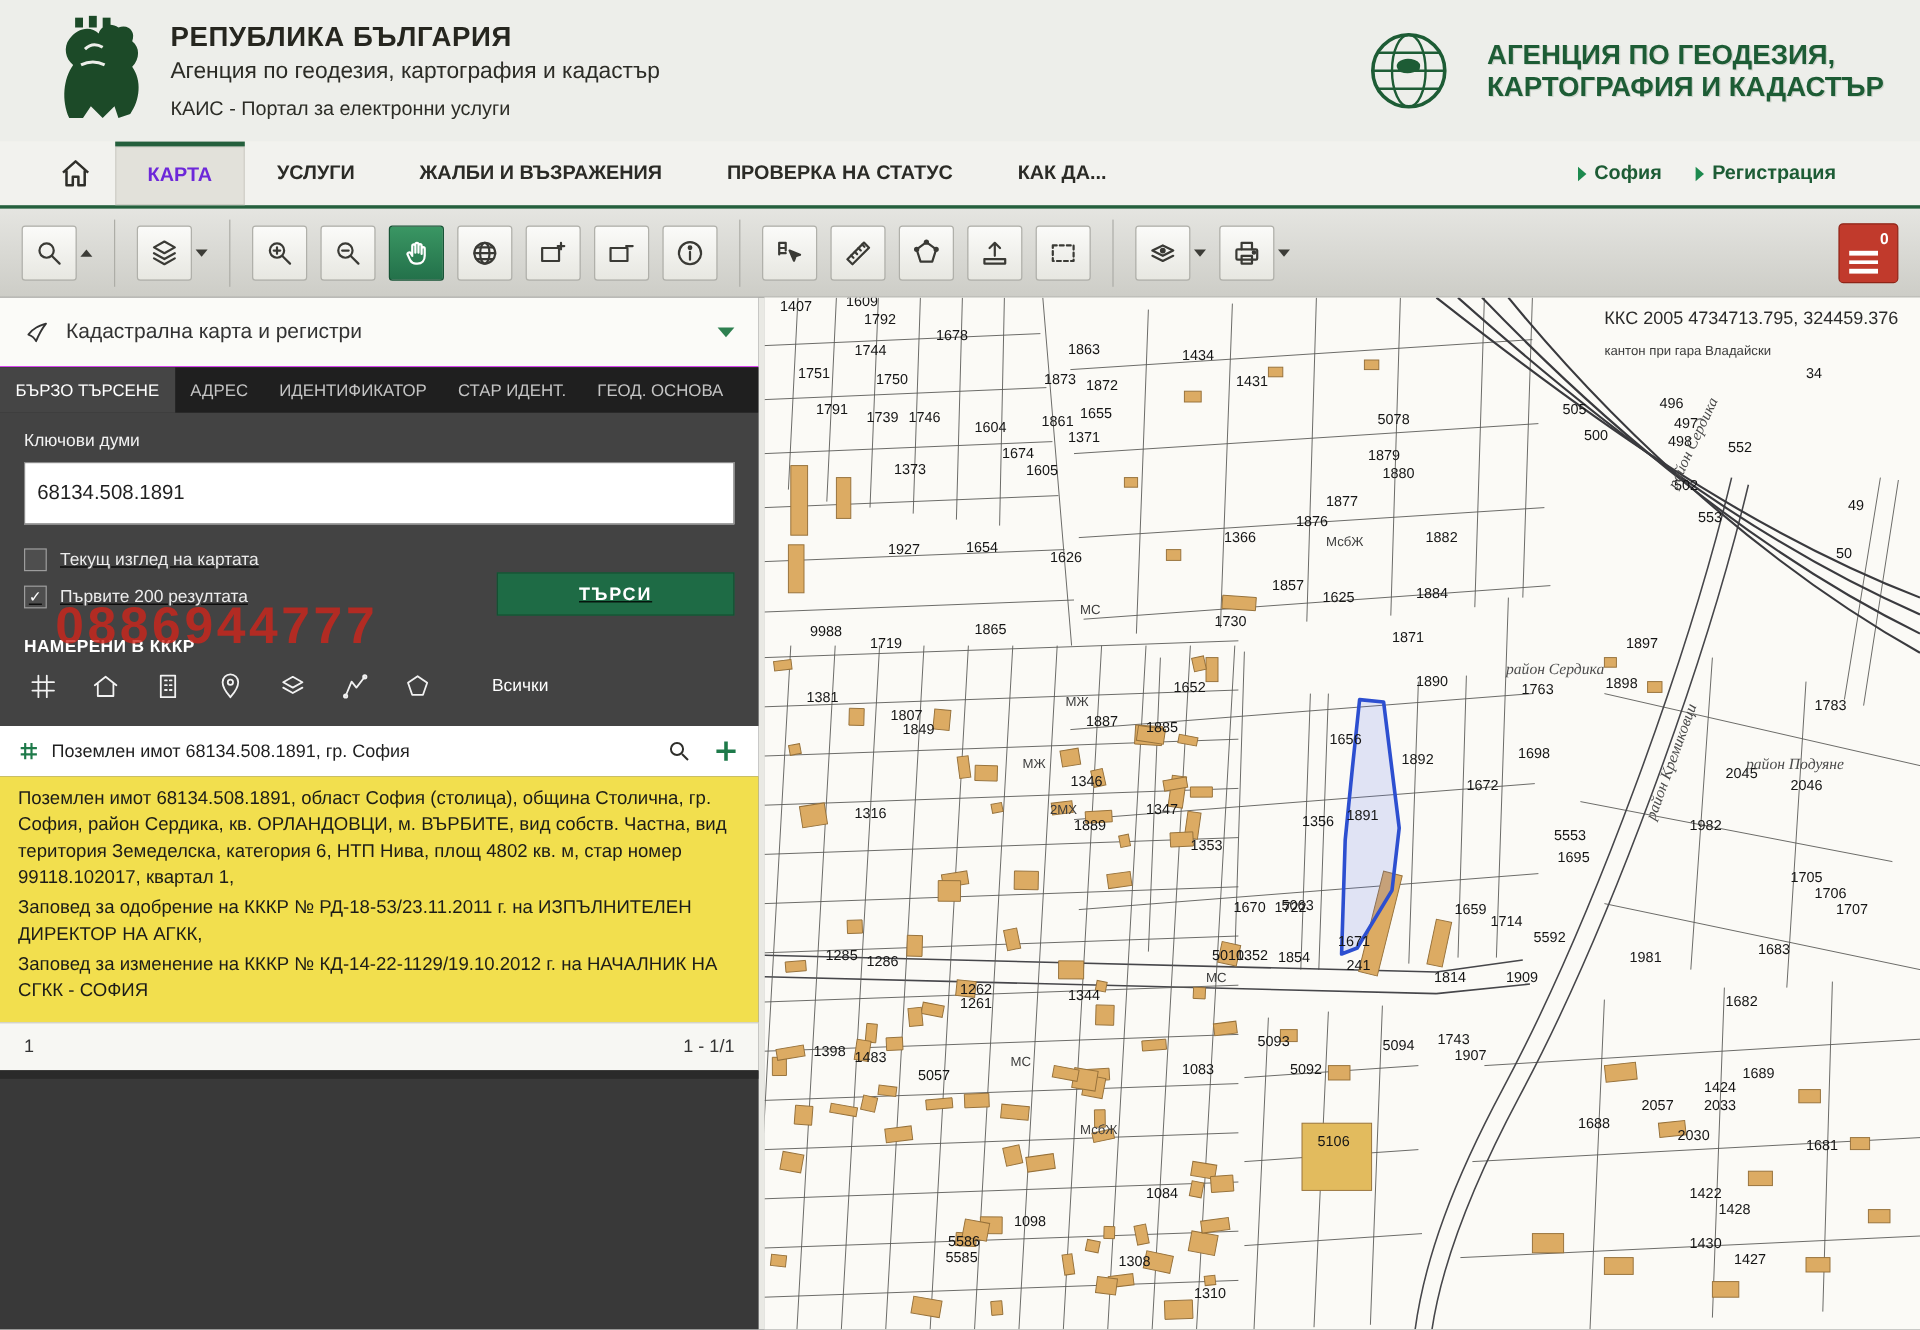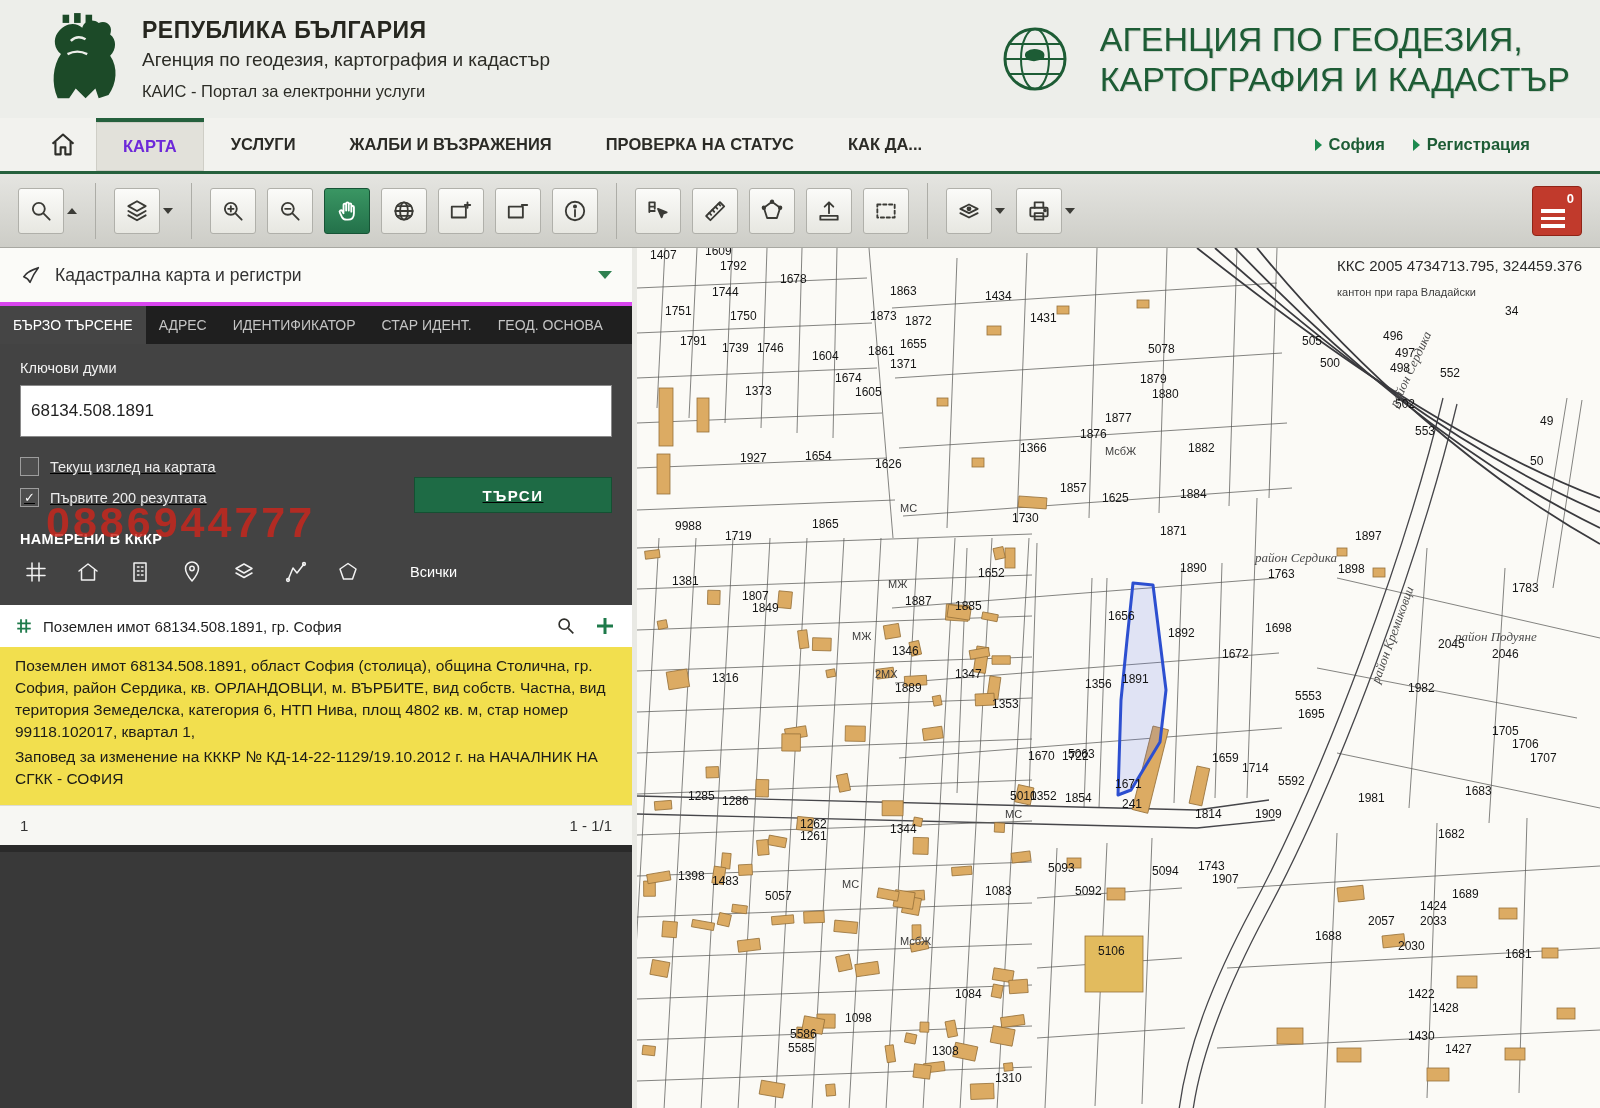--- a/index.html
+++ b/index.html
@@ -7,21 +7,21 @@
   .page{width:1600px;height:1108px;background:#f4f4f0;overflow:hidden;display:flex;flex-direction:column;}
 
   
   .hdr{height:118px;background:#edeeea;display:flex;justify-content:space-between;align-items:center;
        padding:0 30px 0 38px;box-sizing:border-box;}
   .hdr-left{display:flex;gap:22px;align-items:center;}
   .republic{font-size:23px;font-weight:bold;color:#26261f;letter-spacing:.5px;}
   .agency-line{font-size:19px;color:#2c2c26;margin-top:5px;}
   .portal-line{font-size:16.5px;color:#2c2c26;margin-top:11px;}
   .hdr-right{display:flex;align-items:center;gap:16px;}
-  .right-title{color:#1d5c35;font-weight:normal;font-size:34px;line-height:1.18;text-shadow:1px 1px 0 #cfd4cc;margin-left:12px;}
+  .right-title{color:#1d5c35;font-weight:bold;font-size:23px;line-height:1.18;text-shadow:1px 1px 0 #cfd4cc;margin-left:12px;}
 
   
   .nav{height:56px;background:#f2f2ee;display:flex;align-items:stretch;border-bottom:3px solid #25603d;
        padding-left:30px;box-sizing:border-box;}
   .home-tile{width:66px;display:flex;align-items:center;justify-content:center;}
   .nav-item{padding:0 27px;display:flex;align-items:center;font-size:16.5px;font-weight:bold;color:#2b2b26;}
   .nav-item.active{background:#e2e1da;border-top:4px solid #25603d;box-shadow:inset 0 0 0 1px #cfcec6;color:#6d28d9;}
   .nav-right{margin-left:auto;display:flex;align-items:center;gap:28px;padding-right:70px;
              font-size:16.5px;font-weight:bold;color:#1d5c35;}
   .nav-right .lk{display:flex;align-items:center;gap:7px;}
@@ -43,21 +43,21 @@
               position:relative;cursor:pointer;}
   .legend-count{position:absolute;top:4px;right:7px;color:#fff;font-size:13px;font-weight:bold;}
   .legend-bars{position:absolute;left:8px;bottom:7px;}
   .legend-bars i{display:block;width:24px;height:3.5px;background:#fff;margin-top:4px;}
 
   
   .content{flex:1;display:flex;min-height:0;}
   .sidebar{width:637px;background:#3f3f3f;display:flex;flex-direction:column;box-sizing:border-box;
            border-right:5px solid #e9e9e4;position:relative;}
   .panel-head{height:58px;background:#fbfbf8;display:flex;align-items:center;padding:0 20px;gap:13px;
-              color:#333;font-size:17.5px;border-bottom:4px solid #d946ef;flex:0 0 auto;box-sizing:border-box;}
+              color:#333;font-size:17.5px;border-bottom:1px solid #d946ef;flex:0 0 auto;box-sizing:border-box;}
   .panel-chevron{margin-left:auto;width:0;height:0;border-left:7px solid transparent;border-right:7px solid transparent;
                  border-top:8px solid #2e8050;}
   .tabs{display:flex;background:#1f1f1f;flex:0 0 auto;}
   .tab{padding:11px 13px;font-size:14px;color:#c4c4c4;cursor:pointer;white-space:nowrap;}
   .tab.active{background:#454545;color:#fff;}
   .form{background:#434343;padding:16px 20px 8px;flex:0 0 auto;}
   .kw-label{color:#f2f2f2;font-size:14.5px;margin-bottom:9px;}
   .kw-input{width:100%;height:52px;border:1px solid #8a8a8a;background:#fff;font-size:17px;padding:0 10px;
             box-sizing:border-box;color:#1f1f1f;font-family:inherit;}
   .form-row{display:flex;margin-top:14px;align-items:flex-end;text-decoration:underline;}
@@ -384,20 +384,21 @@
           <button class="ract">
             <svg width="24" height="24" viewBox="0 0 24 24">
               <path d="M12 4 V20 M4 12 H20" stroke="#1e7a4a" stroke-width="3"></path>
               </svg>
             </button>
         </span>
       </div>
 
       <div class="yellow">
         <p>Поземлен имот 68134.508.1891, област София (столица), община Столична, гр. София, район Сердика, кв. ОРЛАНДОВЦИ, м. ВЪРБИТЕ, вид собств. Частна, вид територия Земеделска, категория 6, НТП Нива, площ 4802 кв. м, стар номер 99118.102017, квартал 1,</p>
+        <p>Заповед за одобрение на КККР № РД-18-53/23.11.2011 г. на ИЗПЪЛНИТЕЛЕН ДИРЕКТОР НА АГКК,</p>
         <p>Заповед за изменение на КККР № КД-14-22-1129/19.10.2012 г. на НАЧАЛНИК НА СГКК - СОФИЯ</p>
       </div>
 
       <div class="pager">
         <span>1</span>
         <span>1 - 1/1</span>
       </div>
 
       <div class="sidebar-rest"></div>
 

